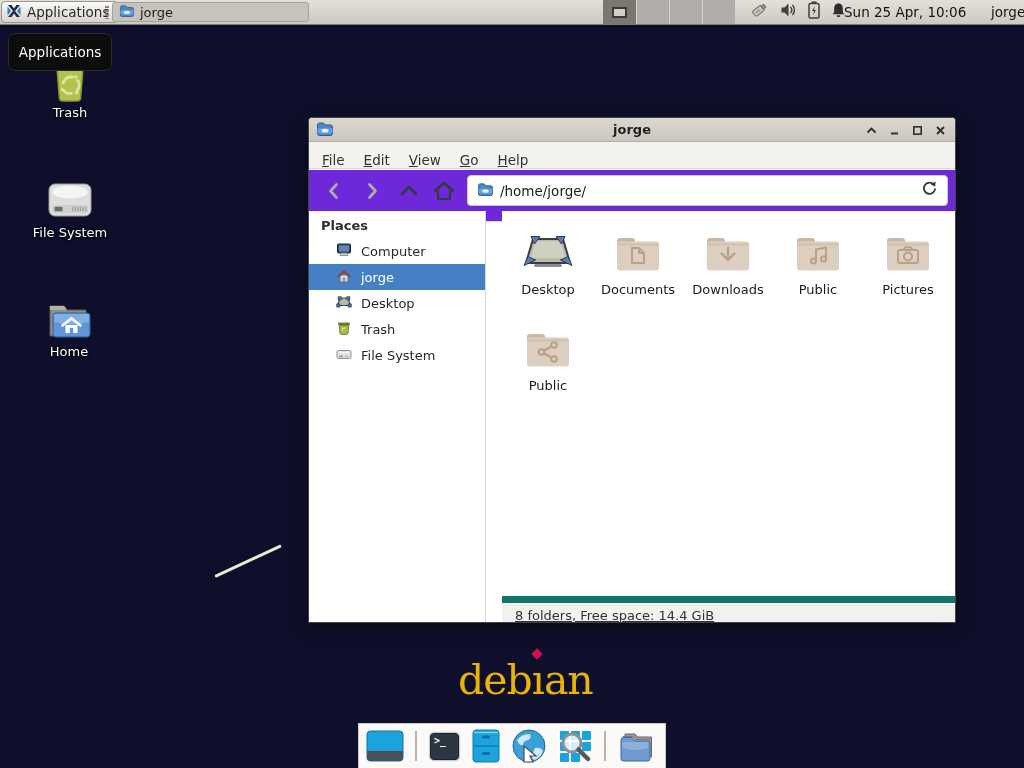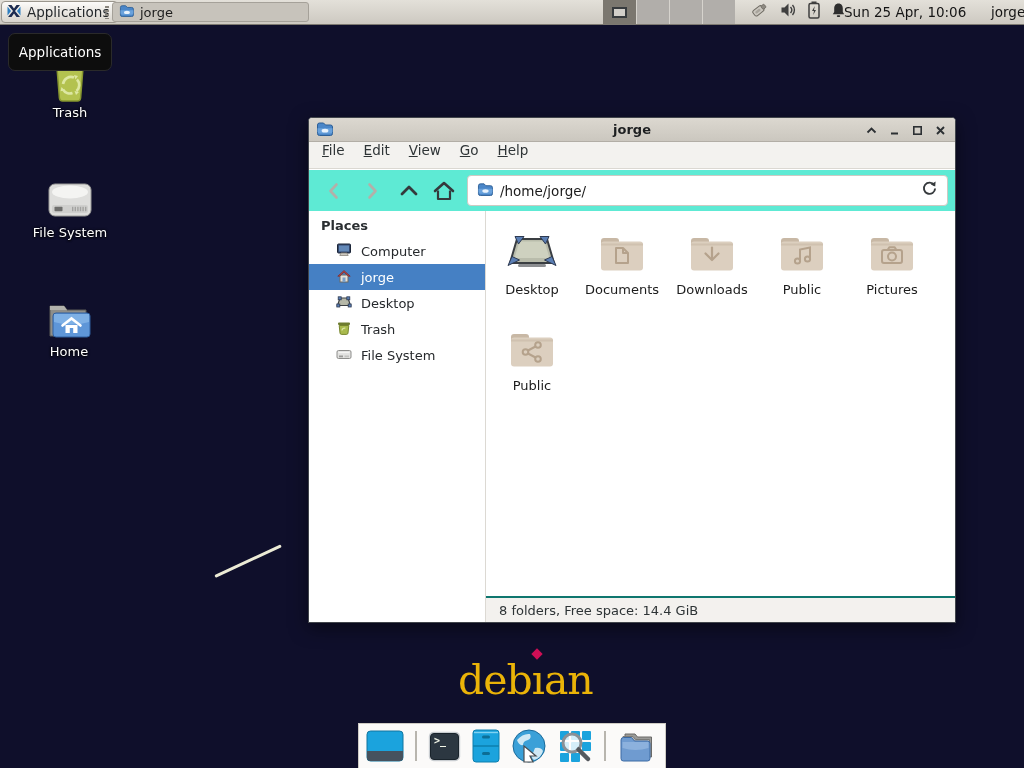--- a/index.html
+++ b/index.html
@@ -69,48 +69,48 @@
     background:linear-gradient(#dcd8d0,#cbc7bf); border-bottom:1px solid #b2aea6;
     border-radius:3px 3px 0 0; }
   .fm-title { position:absolute; left:0; right:0; top:0; height:24px; line-height:24px;
     text-align:center; font-weight:bold; font-size:13px; color:#1d1f21; }
   .fm-ticon { position:absolute; left:7px; top:3px; }
   .fm-controls { position:absolute; right:7px; top:0; height:24px; display:flex; align-items:center; gap:8px; }
   .fm-ctrl { width:15px; height:15px; display:flex; align-items:center; justify-content:center; }
 
   .fm-menubar { position:absolute; left:0; top:24px; right:0; height:27px;
     background:#f3f2ef; border-bottom:1px solid #dbd8d2;
-    display:flex; align-items:flex-start; gap:19px; padding-left:13px; font-size:13.5px; }
+    display:flex; align-items:flex-end; gap:19px; padding-left:13px; font-size:13.5px; }
   .fm-menu { color:#2e3436; }
 
   .fm-toolbar { position:absolute; left:0; top:52px; right:0; height:52px;
-    background:#5eead4; border-bottom:1px solid #dbd8d2; }
+    background:#6d28d9; border-bottom:1px solid #dbd8d2; }
   .tb-btn { position:absolute; top:8px; width:26px; height:26px;
     display:flex; align-items:center; justify-content:center; }
   .pathbar { position:absolute; left:158px; top:5px; width:481px; height:31px;
     background:#ffffff; border:1px solid #cdcac3; border-radius:4px;
     display:flex; align-items:center; gap:7px; padding:0 9px; }
   .path-text { flex:1; font-size:13.5px; color:#1b1b1b; }
 
-  .fm-content { position:absolute; left:0; top:93px; right:0; bottom:0; display:flex; }
+  .fm-content { position:absolute; left:0; top:93px; right:0; bottom:0; display:flex;gap:16px; }
   .fm-sidebar { width:177px; background:#ffffff; border-right:1px solid #dcd9d3; position:relative; }
   .sb-header { padding:7px 0 5px 12px; font-weight:bold; font-size:13px; color:#2b2f32; }
   .sb-row { height:26px; display:flex; align-items:center; gap:9px; padding-left:27px;
     font-size:13px; color:#26292c; }
   .sb-row.selected { background:#4580c4; color:#ffffff; }
   .fm-main { flex:1; position:relative; }
   .files-area { position:absolute; left:0; right:0; top:0; bottom:26px; background:#fff; overflow:hidden; }
   .files-grid { position:absolute; left:1px; top:14px; display:grid;
     grid-template-columns:repeat(5,90px); grid-auto-rows:96px; }
   .file-item { display:flex; flex-direction:column; align-items:center; }
   .file-iconbox { width:52px; height:48px; display:flex; align-items:flex-end; justify-content:center; }
   .file-label { margin-top:9px; font-size:13px; color:#1c1c1c; }
   .fm-status { position:absolute; left:0; right:0; bottom:0; height:26px;
-    background:#f3f1ee; border-top:2px solid #0f766e;
-    font-size:13px; color:#2e3436; line-height:25px; padding-left:13px; }
+    background:#f3f1ee; border-top:7px solid #0f766e;
+    font-size:13px; color:#2e3436; line-height:25px; padding-left:13px;text-decoration:underline; }
 
   
   .debian { position:absolute; left:458px; top:660px; z-index:4;
     font-family:"DejaVu Serif","Liberation Serif",serif;
     font-size:41px; color:#eab308; letter-spacing:-1px; line-height:1; }
   .debian .di { position:relative; }
   .debian .dot { position:absolute; left:1px; top:-6px; width:8px; height:8px;
     background:#cf0f56; transform:rotate(45deg); }
 
   

